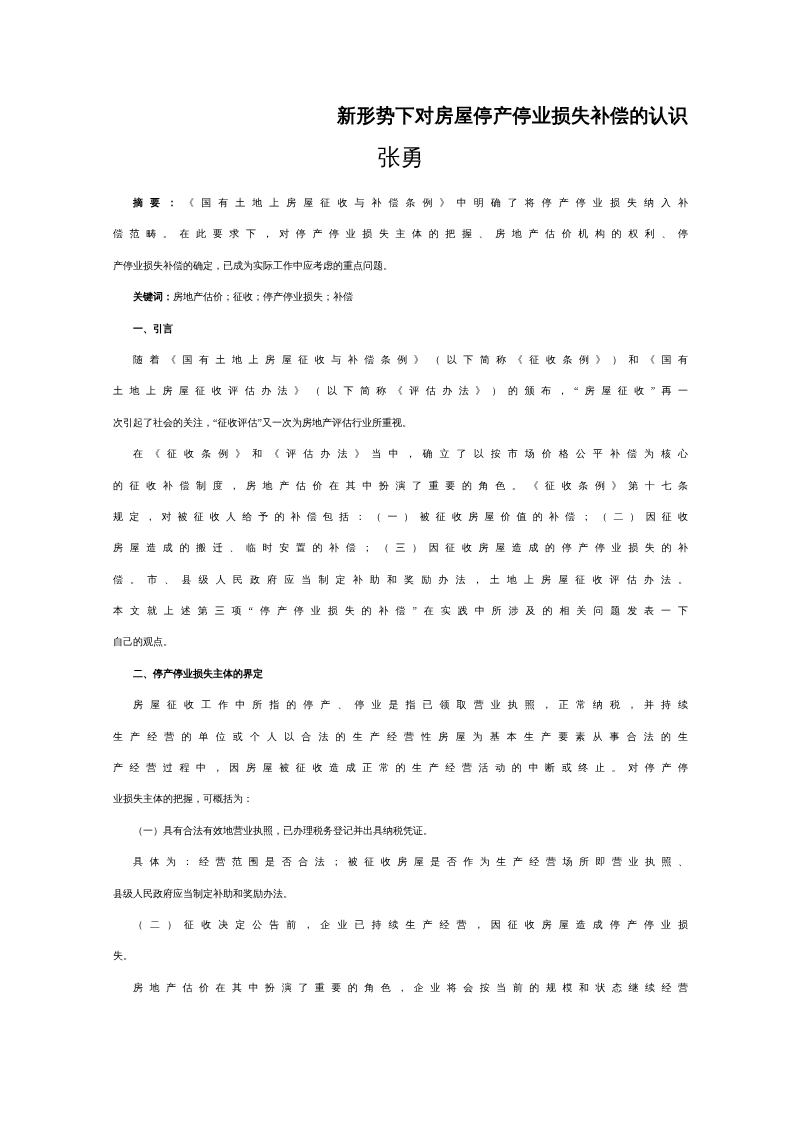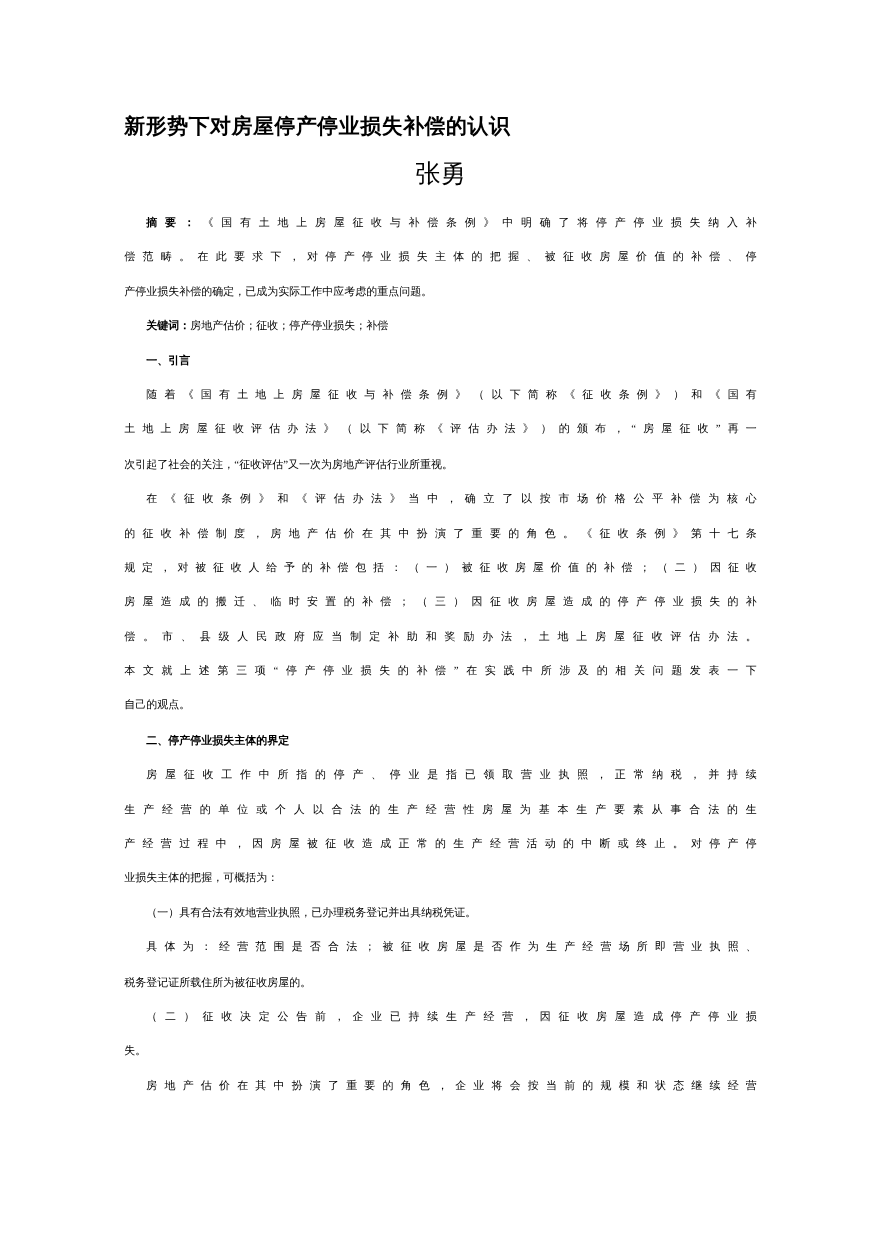--- a/index.html
+++ b/index.html
@@ -19,21 +19,21 @@
   .content {
     position: absolute;
     left: 113px;
     top: 0;
     width: 575px;
   }
   .doc-title {
     padding-top: 102px;
     font-size: 19px;
     font-weight: 700;
-    text-align: left;
+    text-align: right;
     line-height: 27px;
     letter-spacing: 0.5px;
   }
   .doc-author {
     margin-top: 16px;
     font-size: 23px;
     text-align: center;
     line-height: 26px;
   }
   .doc-body {
@@ -56,40 +56,40 @@
 </style>
 </head>
 <body>
 
 <div class="page">
   <div class="content">
     <div class="doc-title">新形势下对房屋停产停业损失补偿的认识</div>
     <div class="doc-author">张勇</div>
     <div class="doc-body">
         <div class="line indent fill"><span class="prefix">摘要：</span><span>《国有土地上房屋征收与补偿条例》中明确了将停产停业损失纳入补</span></div>
-        <div class="line fill"><span class="prefix"></span><span>偿范畴。在此要求下，对停产停业损失主体的把握、被征收房屋价值的补偿、停</span></div>
+        <div class="line fill"><span class="prefix"></span><span>偿范畴。在此要求下，对停产停业损失主体的把握、房地产估价机构的权利、停</span></div>
         <div class="line"><span class="prefix"></span><span>产停业损失补偿的确定，已成为实际工作中应考虑的重点问题。</span></div>
         <div class="line indent"><span class="prefix">关键词：</span><span>房地产估价；征收；停产停业损失；补偿</span></div>
         <div class="line indent bold"><span class="prefix"></span><span>一、引言</span></div>
         <div class="line indent fill"><span class="prefix"></span><span>随着《国有土地上房屋征收与补偿条例》（以下简称《征收条例》）和《国有</span></div>
         <div class="line fill"><span class="prefix"></span><span>土地上房屋征收评估办法》（以下简称《评估办法》）的颁布，“房屋征收”再一</span></div>
         <div class="line"><span class="prefix"></span><span>次引起了社会的关注，“征收评估”又一次为房地产评估行业所重视。</span></div>
         <div class="line indent fill"><span class="prefix"></span><span>在《征收条例》和《评估办法》当中，确立了以按市场价格公平补偿为核心</span></div>
         <div class="line fill"><span class="prefix"></span><span>的征收补偿制度，房地产估价在其中扮演了重要的角色。《征收条例》第十七条</span></div>
         <div class="line fill"><span class="prefix"></span><span>规定，对被征收人给予的补偿包括：（一）被征收房屋价值的补偿；（二）因征收</span></div>
         <div class="line fill"><span class="prefix"></span><span>房屋造成的搬迁、临时安置的补偿；（三）因征收房屋造成的停产停业损失的补</span></div>
         <div class="line fill"><span class="prefix"></span><span>偿。市、县级人民政府应当制定补助和奖励办法，土地上房屋征收评估办法。</span></div>
         <div class="line fill"><span class="prefix"></span><span>本文就上述第三项“停产停业损失的补偿”在实践中所涉及的相关问题发表一下</span></div>
         <div class="line"><span class="prefix"></span><span>自己的观点。</span></div>
         <div class="line indent bold"><span class="prefix"></span><span>二、停产停业损失主体的界定</span></div>
         <div class="line indent fill"><span class="prefix"></span><span>房屋征收工作中所指的停产、停业是指已领取营业执照，正常纳税，并持续</span></div>
         <div class="line fill"><span class="prefix"></span><span>生产经营的单位或个人以合法的生产经营性房屋为基本生产要素从事合法的生</span></div>
         <div class="line fill"><span class="prefix"></span><span>产经营过程中，因房屋被征收造成正常的生产经营活动的中断或终止。对停产停</span></div>
         <div class="line"><span class="prefix"></span><span>业损失主体的把握，可概括为：</span></div>
         <div class="line indent"><span class="prefix"></span><span>（一）具有合法有效地营业执照，已办理税务登记并出具纳税凭证。</span></div>
         <div class="line indent fill"><span class="prefix"></span><span>具体为：经营范围是否合法；被征收房屋是否作为生产经营场所即营业执照、</span></div>
-        <div class="line"><span class="prefix"></span><span>税务登记证所载住所为被征收房屋的。</span></div>
+        <div class="line"><span class="prefix"></span><span>县级人民政府应当制定补助和奖励办法。</span></div>
         <div class="line indent fill"><span class="prefix"></span><span>（二）征收决定公告前，企业已持续生产经营，因征收房屋造成停产停业损</span></div>
         <div class="line"><span class="prefix"></span><span>失。</span></div>
         <div class="line indent fill"><span class="prefix"></span><span>房地产估价在其中扮演了重要的角色，企业将会按当前的规模和状态继续经营</span></div>
       </div>
   </div>
 </div>
 
 </body></html>

